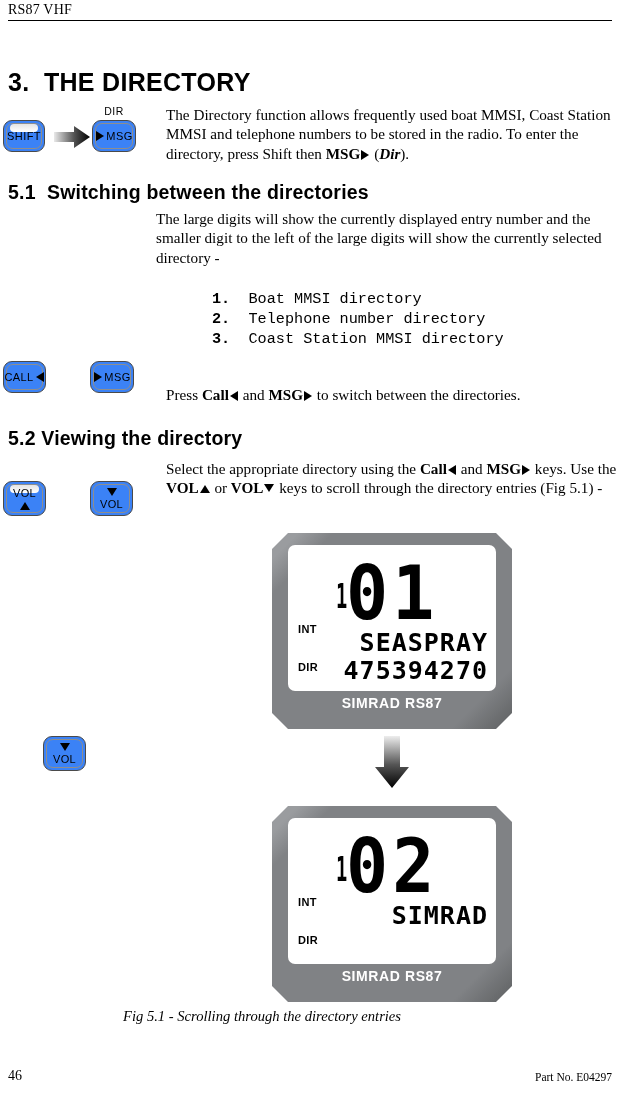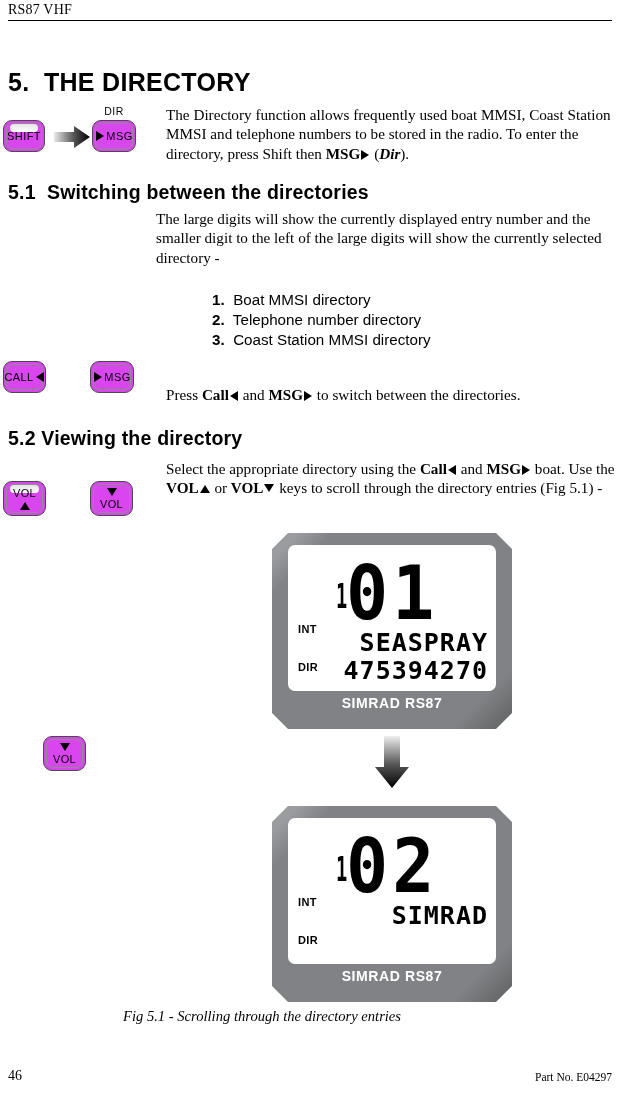--- a/index.html
+++ b/index.html
@@ -58,21 +58,21 @@
     position: absolute;
     font-family: "Liberation Serif", serif;
     font-size: 15.2px;
     line-height: 19.4px;
   }
   .body-col b { font-weight: bold; }
   .body-col i { font-style: italic; }
 
   .numlist {
     position: absolute;
-    font-family: Liberation Sans, sans-serif;
+    font-family: Liberation Mono, monospace;
     font-size: 15.2px;
     line-height: 19.8px;
   }
   .numlist .row { white-space: pre; }
   .numlist .n { font-weight: bold; }
 
   
   .tri-l, .tri-r, .tri-u, .tri-d {
     display: inline-block;
     width: 0; height: 0;
@@ -83,21 +83,21 @@
   .tri-l { border-top: 5px solid transparent; border-bottom: 5px solid transparent; border-right: 8px solid #000; }
   .tri-u { border-left: 5px solid transparent; border-right: 5px solid transparent; border-bottom: 8px solid #000; vertical-align: 0px; }
   .tri-d { border-left: 5px solid transparent; border-right: 5px solid transparent; border-top: 8px solid #000; vertical-align: 1px; }
 
   
   .key {
     position: absolute;
     box-sizing: border-box;
     border: 1.3px solid #4a4a4a;
     border-radius: 9px;
-    background: #d946ef;
+    background: #3b82f6;
     display: flex;
     align-items: center;
     justify-content: center;
     font-family: "Liberation Sans Narrow", "Liberation Sans", sans-serif;
     font-size: 11px;
     letter-spacing: .4px;
     color: #000;
   }
   .key::after {   
     content: "";
@@ -239,21 +239,21 @@
   }
 </style>
 </head>
 <body>
 
 <div id="page-header">
   <div class="hdr-text">RS87 VHF</div>
   <div class="hdr-rule"></div>
 </div>
 
-<div class="h1" style="left:8px; top:68px;">5.  THE DIRECTORY</div>
+<div class="h1" style="left:8px; top:68px;">3.  THE DIRECTORY</div>
 
 <div class="key" style="left:3px; top:120px; width:42px; height:32px;">
   <div class="key-shade"></div>
   <span class="kl">SHIFT</span>
 </div>
 
 <div class="grad-arrow-r" style="left:54px; top:126px; width:36px; height:22px;">
   <svg width="36" height="22" viewBox="0 0 36 22">
     <defs>
       <linearGradient id="gr" x1="0" y1="0" x2="1" y2="0">
@@ -303,21 +303,21 @@
 <div class="key stack" style="left:3px; top:481px; width:43px; height:35px;">
   <div class="key-shade"></div>
   <span class="kl"><span>VOL</span><span class="tri-u" style="margin-top:3px;"></span></span>
 </div>
 
 <div class="key stack" style="left:90px; top:481px; width:43px; height:35px;">
   <span class="kl"><span class="tri-d" style="margin-bottom:3px;"></span><span>VOL</span></span>
 </div>
 
 <div class="body-col" style="left:166px; top:459px; width:452px;">
-  <span>Select the appropriate directory using the </span><b>Call</b><span class="tri-l"></span><span> and </span><b>MSG</b><span class="tri-r"></span><span> boat.  Use the </span><b>VOL</b><span class="tri-u"></span><span> or </span><b>VOL</b><span class="tri-d"></span><span> keys to scroll through the directory entries (Fig 5.1) -</span>
+  <span>Select the appropriate directory using the </span><b>Call</b><span class="tri-l"></span><span> and </span><b>MSG</b><span class="tri-r"></span><span> keys.  Use the </span><b>VOL</b><span class="tri-u"></span><span> or </span><b>VOL</b><span class="tri-d"></span><span> keys to scroll through the directory entries (Fig 5.1) -</span>
 </div>
 
 <div class="key stack" style="left:43px; top:736px; width:43px; height:35px;">
   <span class="kl"><span class="tri-d" style="margin-bottom:3px;"></span><span>VOL</span></span>
 </div>
 
 <div class="radio" style="left:272px; top:533px;">
   <div class="bezel-dark"></div>
   <div class="bezel-hi"></div>
   <div class="screen">

